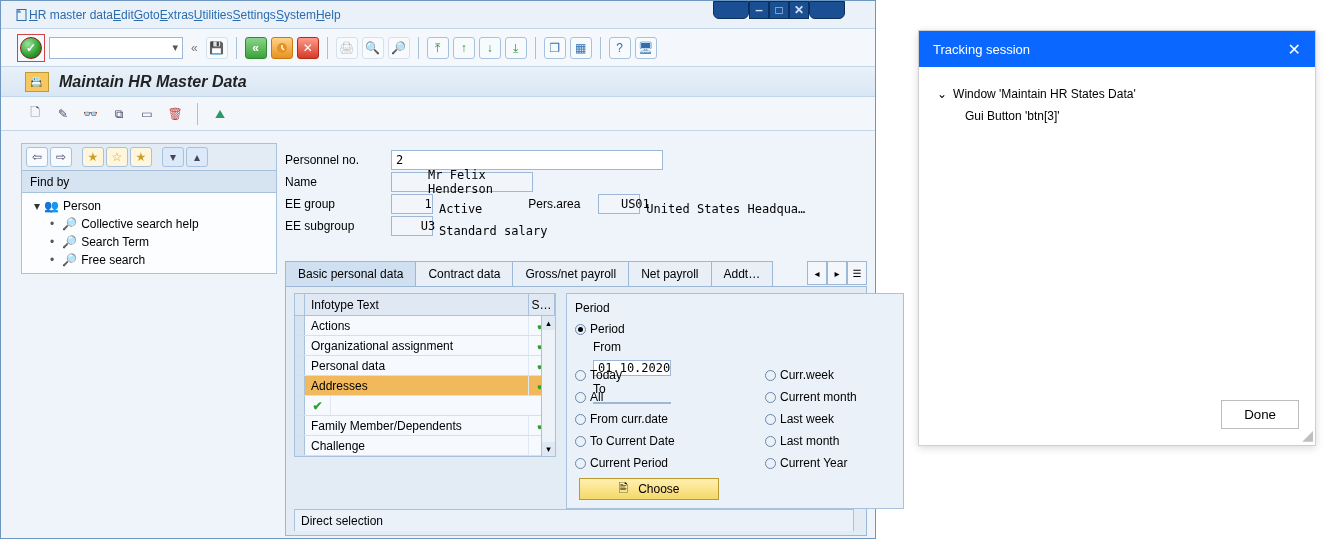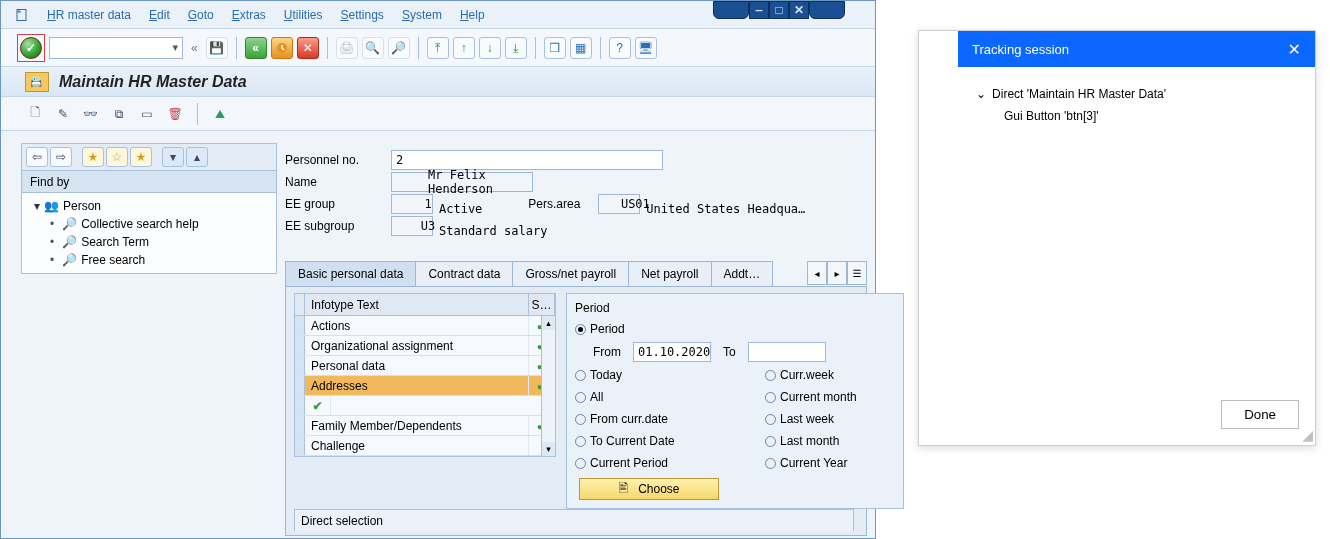--- a/index.html
+++ b/index.html
@@ -7,21 +7,21 @@
 
 
 .sap-window { position: absolute; left: 0; top: 0; width: 876px; height: 539px; border: 1px solid #6d96c0; background: #eff4fa; }
 
 
 .sap-titlebar { position: absolute; right: 30px; top: 0; height: 18px; display: flex; }
 .sap-titlebar .tb-box { width: 20px; height: 18px; background: #1a4f93; border: 1px solid #0d2f5b; color: #cfe1f7; display: flex; align-items: center; justify-content: center; font-weight: bold; }
 .sap-titlebar .tab-left, .sap-titlebar .tab-right { width: 36px; height: 18px; background: #1a4f93; border: 1px solid #0d2f5b; border-radius: 0 0 6px 6px; }
 
 
-.menubar { position: absolute; left: 0; top: 0; right: 0; height: 28px; display: flex; align-items: center; gap: 18px; padding: 0 14px; background: #eaf1f9; border-bottom: 1px solid #c4d6ea; color: #2b6cb0; }
+.menubar { position: absolute; left: 0; top: 0; right: 0; height: 28px; display: flex; align-items: center; padding: 0 14px; background: #eaf1f9; border-bottom: 1px solid #c4d6ea; color: #2b6cb0; }
 .menubar .doc-icon { width: 14px; height: 14px; display: flex; align-items: center; justify-content: center; color: #2b6cb0; }
 .menubar span.menu-item { cursor: default; text-decoration: underline dotted transparent; }
 .menubar span.menu-item::first-letter { text-decoration: underline; }
 
 
 .toolbar { position: absolute; left: 0; top: 28px; right: 0; height: 38px; background: #f4f8fc; border-bottom: 1px solid #c4d6ea; display: flex; align-items: center; padding: 0 16px; gap: 4px; }
 .ok-btn { width: 22px; height: 22px; border: 1px solid #8e1a1a; border-radius: 50%; background: radial-gradient(circle at 35% 30%, #9de29d, #2ca02c 60%, #186218); display:flex;align-items:center;justify-content:center;color:#fff;font-weight:bold;}
 .ok-frame { border:1px solid #d04545; padding:2px; }
 .combo { width: 134px; height: 22px; border: 1px solid #9db8d6; background: #fff; position: relative; }
 .combo::after { content:"▾"; position:absolute; right:4px; top:3px; color:#555; font-size:11px; }
@@ -95,28 +95,28 @@
 .itbl .scroll .up,.itbl .scroll .dn{height:14px;display:flex;align-items:center;justify-content:center;font-size:9px;background:#e0e9f3;}
 .itbl .scroll .dn{position:absolute;bottom:0;width:100%;}
 
 
 .period{position:absolute;left:280px;top:6px;width:338px;border:1px solid #a8c1dc;background:#eaf1f9;padding:4px 8px 8px;}
 .period .grp-title{display:flex;align-items:center;height:20px;}
 .period .opt-row{display:flex;gap:30px;height:22px;align-items:center;}
 .period .radio{display:flex;align-items:center;gap:4px;}
 .period .radio .dot{width:11px;height:11px;border:1px solid #6a86a8;border-radius:50%;display:inline-block;position:relative;}
 .period .radio.sel .dot::after{content:"";position:absolute;left:2px;top:2px;width:5px;height:5px;background:#000;border-radius:50%;}
-.period .fromto{display:flex;align-items:center;gap:12px;padding-left:18px;height:24px;}
+.period .fromto{display:flex;gap:6px;padding-left:18px;height:24px;flex-direction:column;}
 .choose{margin-top:4px;margin-left:4px;width:140px;height:22px;background:linear-gradient(#fff0b0,#f5d86a);border:1px solid #b89a30;display:flex;align-items:center;justify-content:center;gap:10px;}
 
 
 .direct{position:absolute;left:8px;top:222px;width:560px;height:22px;border:1px solid #a8c1dc;background:#eaf1f9;border-bottom:none;display:flex;align-items:center;padding:0 6px;}
 
 
-.track{position:absolute;left:918px;top:30px;width:398px;height:416px;border:1px solid #cfcfcf;box-shadow:0 2px 8px rgba(0,0,0,0.15);background:#fff;padding-left:39px;}
+.track{position:absolute;left:918px;top:30px;width:398px;height:416px;border:1px solid #cfcfcf;box-shadow:0 2px 8px rgba(0,0,0,0.15);background:#fff;}
 .track-title{height:36px;background:#0a67ff;color:#fff;display:flex;align-items:center;padding:0 14px;font-size:13px;}
 .track-close{margin-left:auto;color:#fff;font-size:16px;}
 .track-body{padding:16px 18px;}
 .track-body .tree-row{display:flex;align-items:center;gap:6px;height:22px;}
 .track-body .indent1{padding-left:28px;}
 .track-done{position:absolute;right:16px;bottom:16px;padding:6px 22px;border:1px solid #bdbdbd;background:#fff;}
 .track-resize{position:absolute;right:2px;bottom:2px;font-size:14px;color:#bfbfbf;}
 </style>
 </head>
 <body>
@@ -395,21 +395,21 @@
 </div>
 
 <div class="track">
   <div class="track-title">
     <span>Tracking session</span>
     <span class="track-close">✕</span>
   </div>
   <div class="track-body">
     <div class="tree-row">
       <span>⌄</span>
-      <span>Direct 'Maintain HR Master Data'</span>
+      <span>Window 'Maintain HR States Data'</span>
     </div>
     <div class="tree-row indent1">
       <span>Gui Button 'btn[3]'</span>
     </div>
   </div>
   <button class="track-done">Done</button>
   <div class="track-resize">◢</div>
 </div>
 
 </body></html>

